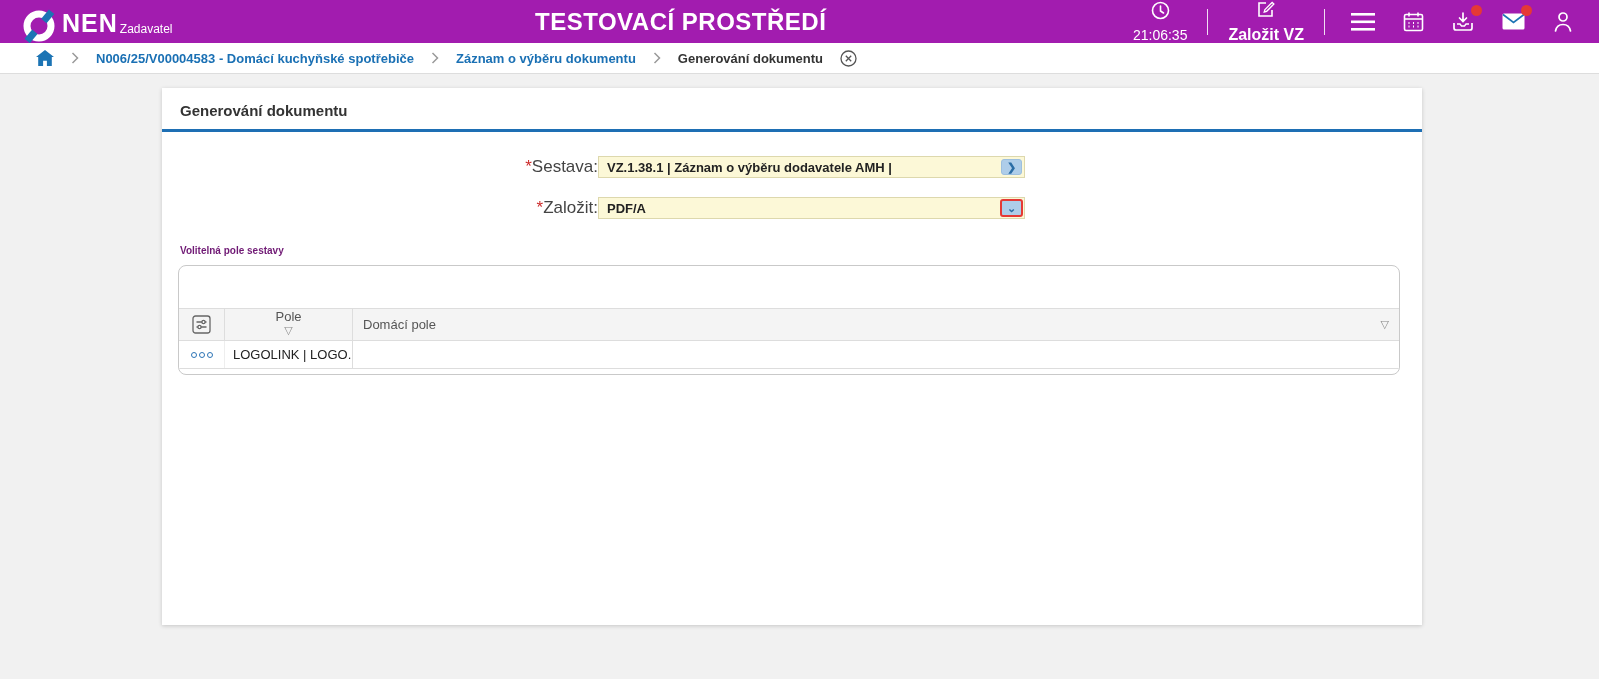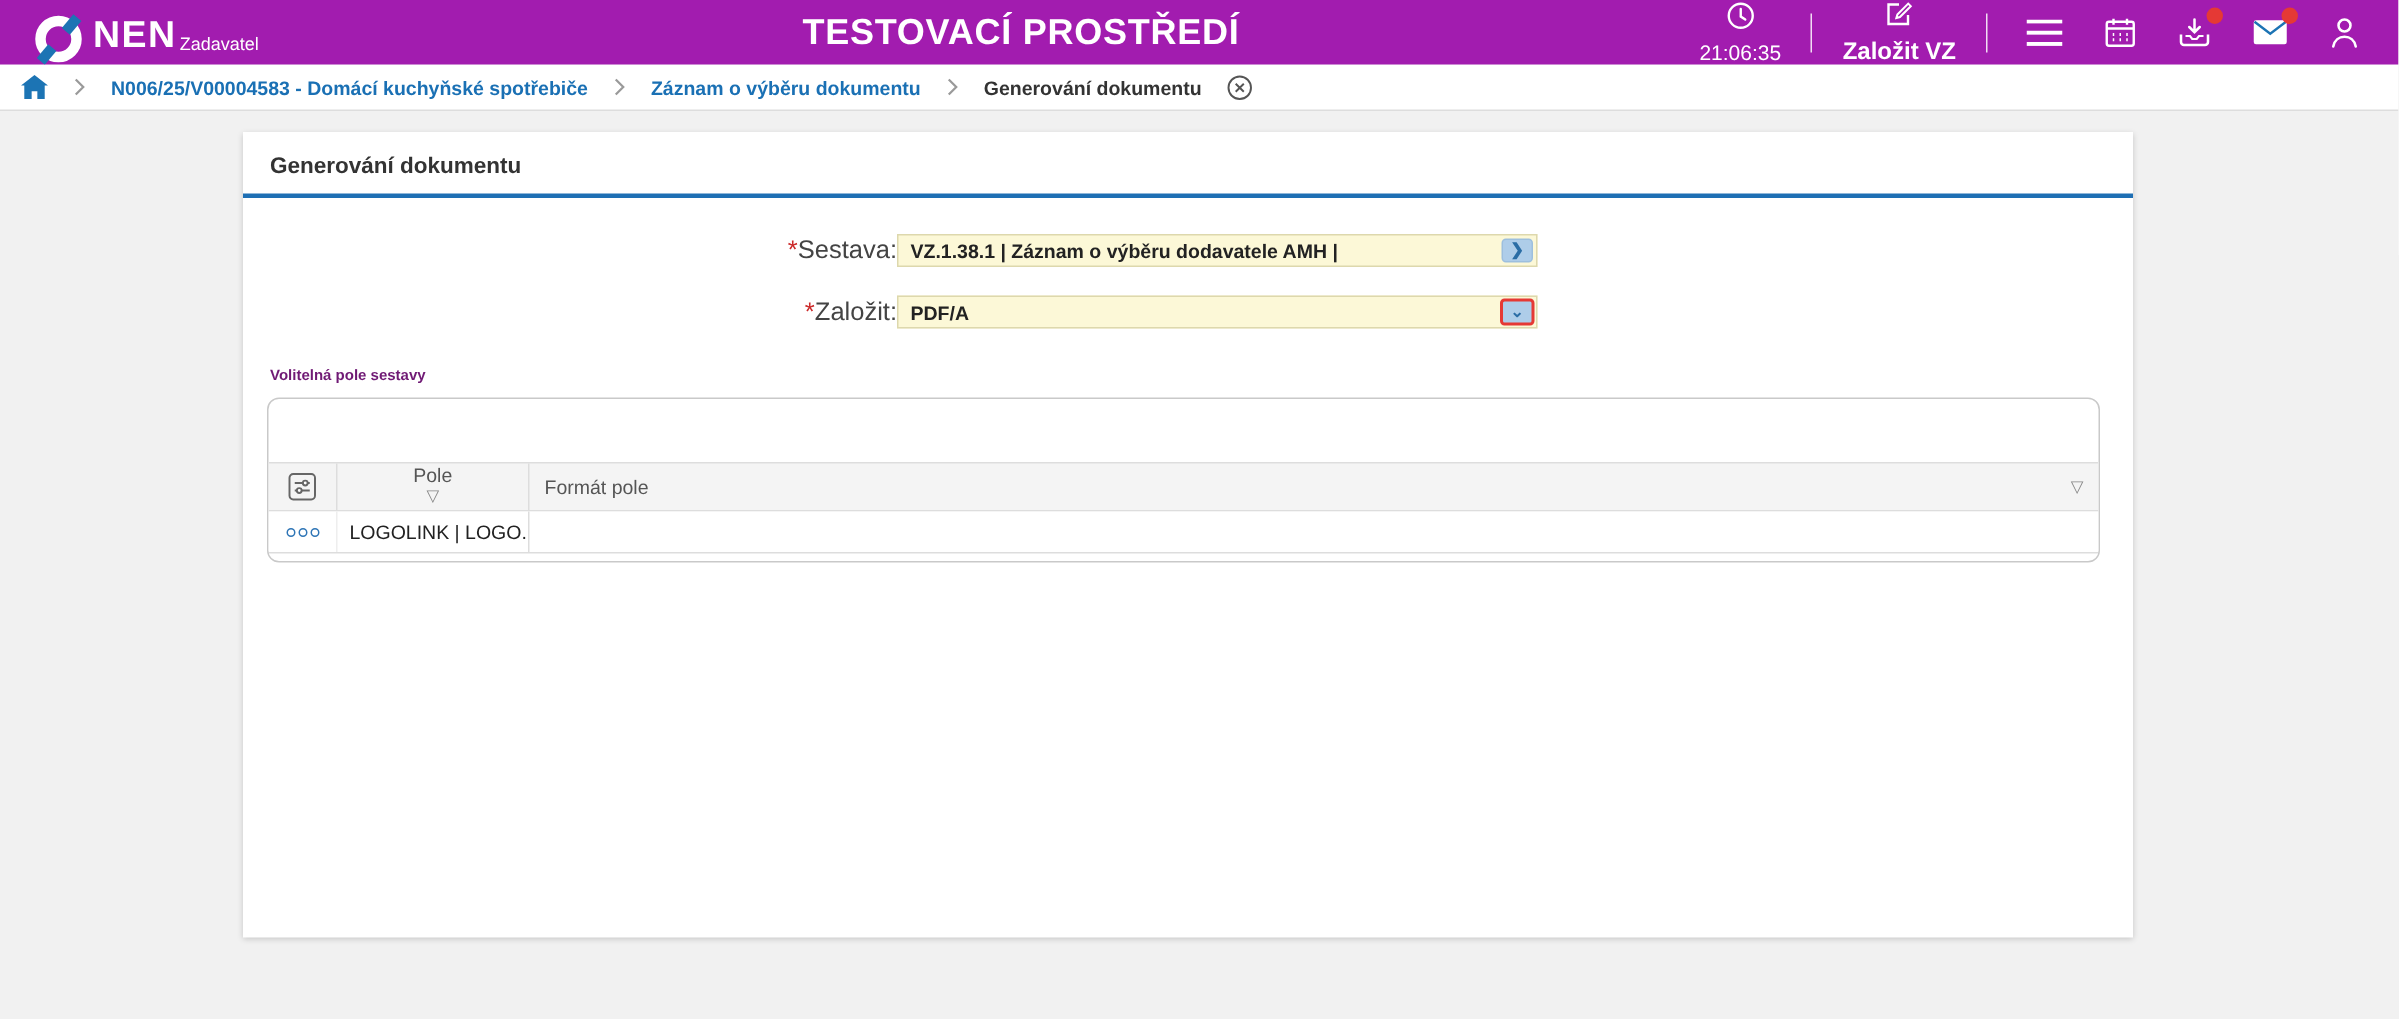--- a/index.html
+++ b/index.html
@@ -22,21 +22,21 @@
   .tb-time { font-size:14px; }
   .tb-create { font-size:16px; font-weight:bold; }
   .tb-divider { width:1px; height:26px; background:rgba(255,255,255,.85); margin:0 6px; }
   .tb-icon { position:relative; display:flex; align-items:center; justify-content:center;
     width:26px; height:26px; margin:0 5px; cursor:pointer; }
   .badge-dot { position:absolute; top:-4px; right:-6px; width:11px; height:11px;
     border-radius:50%; background:#e53935; }
 
   
   .crumbbar { height:31px; background:#fff; border-bottom:1px solid #ddd;
-    display:flex; align-items:center; padding-left:14px; gap:17px; }
+    display:flex; align-items:center; padding-left:36px; gap:17px; }
   .crumb-link { color:#1a70b4; font-size:13px; font-weight:bold; cursor:pointer; }
   .crumb-current { color:#333; font-size:13px; font-weight:bold; }
   .crumb-sep { display:flex; align-items:center; }
 
   
   .page { padding:14px 0 0 162px; }
   .panel { width:1260px; height:537px; background:#fff;
     box-shadow:0 1px 4px rgba(0,0,0,.18); padding:14px 16px 0 16px; }
   .page-title { font-size:15px; font-weight:bold; color:#333; padding-left:2px; }
   .title-rule { height:3px; background:#1e6fb4; margin:10px -16px 0 -16px; }
@@ -245,21 +245,21 @@
             <path d="M4.5 7h10M4.5 12h10"></path>
             <circle cx="11.5" cy="7" r="1.6" fill="#fff"></circle>
             <circle cx="7.5" cy="12" r="1.6" fill="#fff"></circle>
           </svg>
         </div>
         <div class="gh-cell gh-pole">
           <span>Pole</span>
           <span class="filter-glyph">▽</span>
         </div>
         <div class="gh-cell gh-vyber">
-          <span>Formát pole</span>
+          <span>Domácí pole</span>
           <span class="filter-glyph">▽</span>
         </div>
       </div>
 
       <div class="grid-row">
         <div class="gr-icon-cell">
           <span class="dots-icon">
               <span></span>
               <span></span>
               <span></span>

